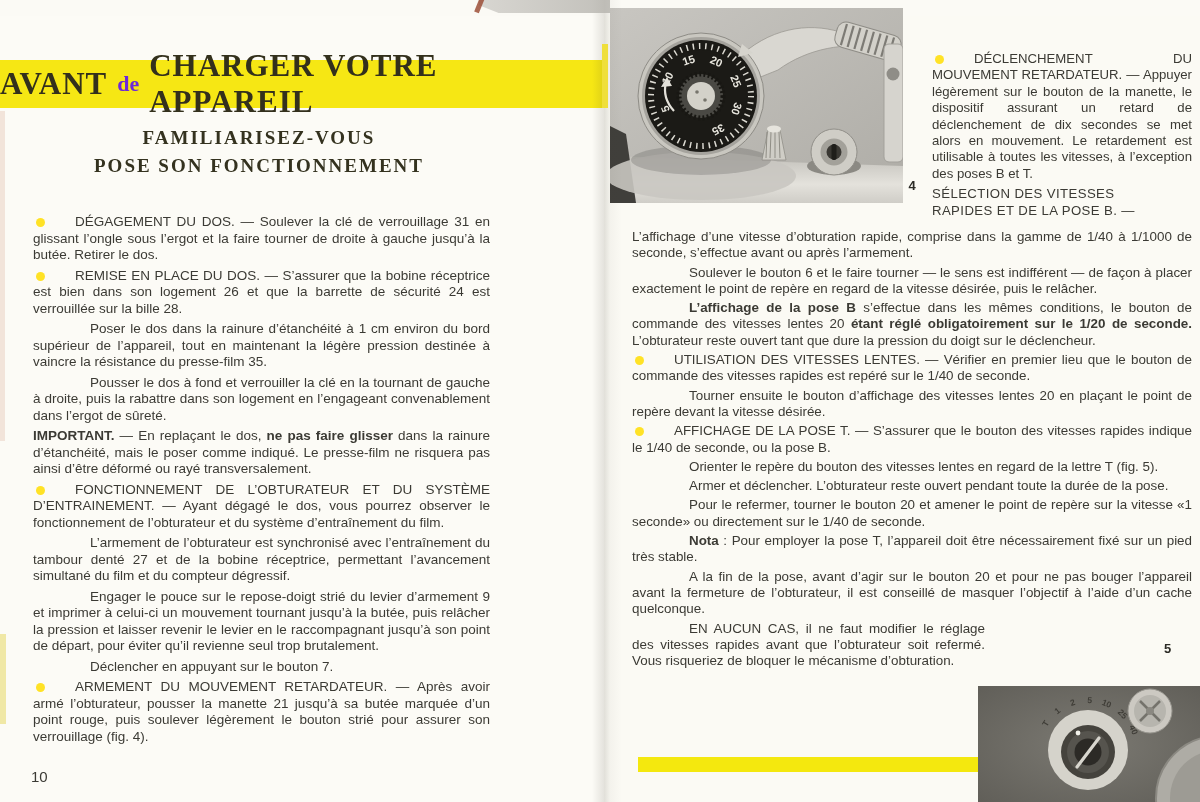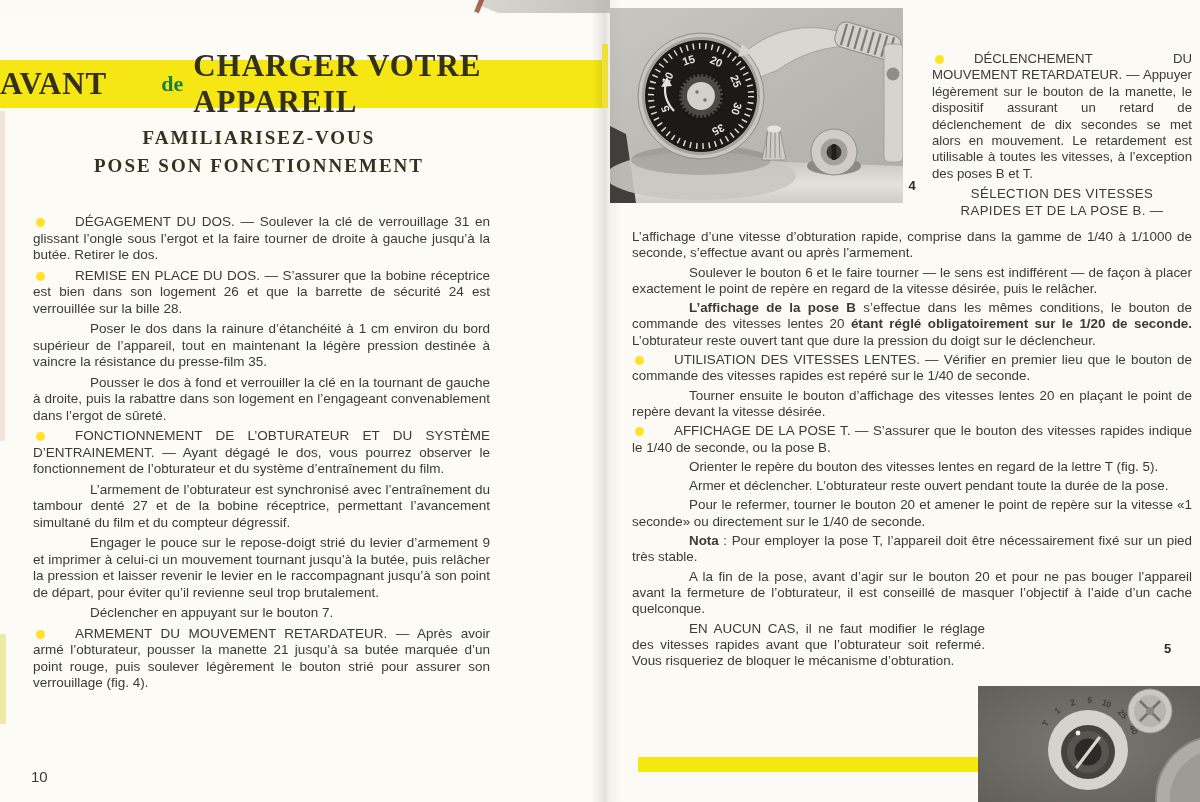--- a/index.html
+++ b/index.html
@@ -7,21 +7,21 @@
          font-family:"Liberation Sans",sans-serif;color:#3b3a34;}
   .page{position:absolute;top:16px;height:802px;}
   .page.left{left:0;width:604px;background:#fcfbf6;}
   .page.right{left:604px;width:596px;background:#fbfaf4;}
 
   
   .banner{position:absolute;left:0;top:44px;width:604px;height:48px;background:#F6E714;
           display:flex;align-items:center;justify-content:center;gap:10px;}
   .banner .big{font-family:"Liberation Serif",serif;font-weight:700;font-size:31px;
                letter-spacing:1px;color:#33301c;}
-  .banner .small{font-family:"Liberation Serif",serif;font-weight:700;font-size:22px;color:#15803d;margin-left:44px;}
+  .banner .small{font-family:"Liberation Serif",serif;font-weight:700;font-size:22px;color:#6d28d9;}
   .subtitle{position:absolute;left:29px;top:108px;width:460px;text-align:center;
             font-family:"Liberation Serif",serif;font-weight:700;font-size:19px;
             letter-spacing:2px;line-height:28px;white-space:pre-line;color:#34321f;}
   .body-left{position:absolute;left:33px;top:198px;width:457px;height:556px;
              font-size:13.5px;line-height:16.5px;text-align:justify;overflow:hidden;}
   .body-left p, .col-top p, .body-right p{margin:0 0 4px 0;}
   p.bullet{position:relative;text-indent:42px;}
   .dot{position:absolute;left:3px;top:4px;width:9px;height:9px;border-radius:50%;
        background:#FFE226;text-indent:0;}
   p.ind{text-indent:57px;}
@@ -43,21 +43,21 @@
   .edge-yellow{position:absolute;left:0;top:618px;width:6px;height:90px;background:#f0e8a6;}
 
   
   .photo1{position:absolute;left:610px;top:8px;width:293px;height:195px;}
   .photo2{position:absolute;left:978px;top:686px;width:222px;height:116px;}
   .fig-num{position:absolute;font-weight:700;font-size:13px;color:#2c2b26;}
   .fig4{left:903px;top:178px;width:18px;text-align:center;}
   .fig5{left:1164px;top:641px;}
   .col-top{position:absolute;left:932px;top:51px;width:260px;font-size:13.2px;
            line-height:16.4px;text-align:justify;}
-  .sel-heading{text-align:center;white-space:pre-line;letter-spacing:.4px;margin:1px 0 0 0;}
+  .sel-heading{text-align:left;white-space:pre-line;letter-spacing:.4px;margin:1px 0 0 0;}
   .body-right{position:absolute;left:632px;top:229px;width:560px;font-size:13.4px;
               line-height:16.3px;text-align:justify;}
   .body-right p{margin:0 0 3px 0;}
   p.narrow{width:353px;}
   .ybar{position:absolute;left:638px;top:757px;width:340px;height:15px;background:#F4E80E;}
 
   svg text{font-family:"Liberation Sans",sans-serif;font-weight:700;}
 </style>
 </head>
 <body>
@@ -71,20 +71,21 @@
       <span class="big">CHARGER VOTRE APPAREIL</span>
     </div>
     <div class="subtitle">FAMILIARISEZ-VOUS
 POSE SON FONCTIONNEMENT</div>
 
     <div class="body-left">
       <p class="bullet"><span class="dot"></span><span>DÉGAGEMENT DU DOS. — Soulever la clé de verrouillage 31 en glissant l’ongle sous l’ergot et la faire tourner de droite à gauche jusqu’à la butée. Retirer le dos.</span></p>
       <p class="bullet"><span class="dot"></span><span>REMISE EN PLACE DU DOS. — S’assurer que la bobine réceptrice est bien dans son logement 26 et que la barrette de sécurité 24 est verrouillée sur la bille 28.</span></p>
       <p class="ind"><span>Poser le dos dans la rainure d’étanchéité à 1 cm environ du bord supérieur de l’appareil, tout en maintenant la légère pression destinée à vaincre la résistance du presse-film 35.</span></p>
       <p class="ind"><span>Pousser le dos à fond et verrouiller la clé en la tournant de gauche à droite, puis la rabattre dans son logement en l’engageant convenablement dans l’ergot de sûreté.</span></p>
+      <p class="flush"><span class="b">IMPORTANT.</span><span> — En replaçant le dos, </span><span class="b">ne pas faire glisser</span><span> dans la rainure d’étanchéité, mais le poser comme indiqué. Le presse-film ne risquera pas ainsi d’être déformé ou rayé transversalement.</span></p>
       <p class="bullet"><span class="dot"></span><span>FONCTIONNEMENT DE L’OBTURATEUR ET DU SYSTÈME D’ENTRAINEMENT. — Ayant dégagé le dos, vous pourrez observer le fonctionnement de l’obturateur et du système d’entraînement du film.</span></p>
       <p class="ind"><span>L’armement de l’obturateur est synchronisé avec l’entraînement du tambour denté 27 et de la bobine réceptrice, permettant l’avancement simultané du film et du compteur dégressif.</span></p>
       <p class="ind"><span>Engager le pouce sur le repose-doigt strié du levier d’armement 9 et imprimer à celui-ci un mouvement tournant jusqu’à la butée, puis relâcher la pression et laisser revenir le levier en le raccompagnant jusqu’à son point de départ, pour éviter qu’il revienne seul trop brutalement.</span></p>
       <p class="ind"><span>Déclencher en appuyant sur le bouton 7.</span></p>
       <p class="bullet"><span class="dot"></span><span>ARMEMENT DU MOUVEMENT RETARDATEUR. — Après avoir armé l’obturateur, pousser la manette 21 jusqu’à sa butée marquée d’un point rouge, puis soulever légèrement le bouton strié pour assurer son verrouillage (fig. 4).</span></p>
     </div>
     <div class="pagenum">10</div>
     <div class="edge-warm"></div>
     <div class="edge-yellow"></div>
   </div>

